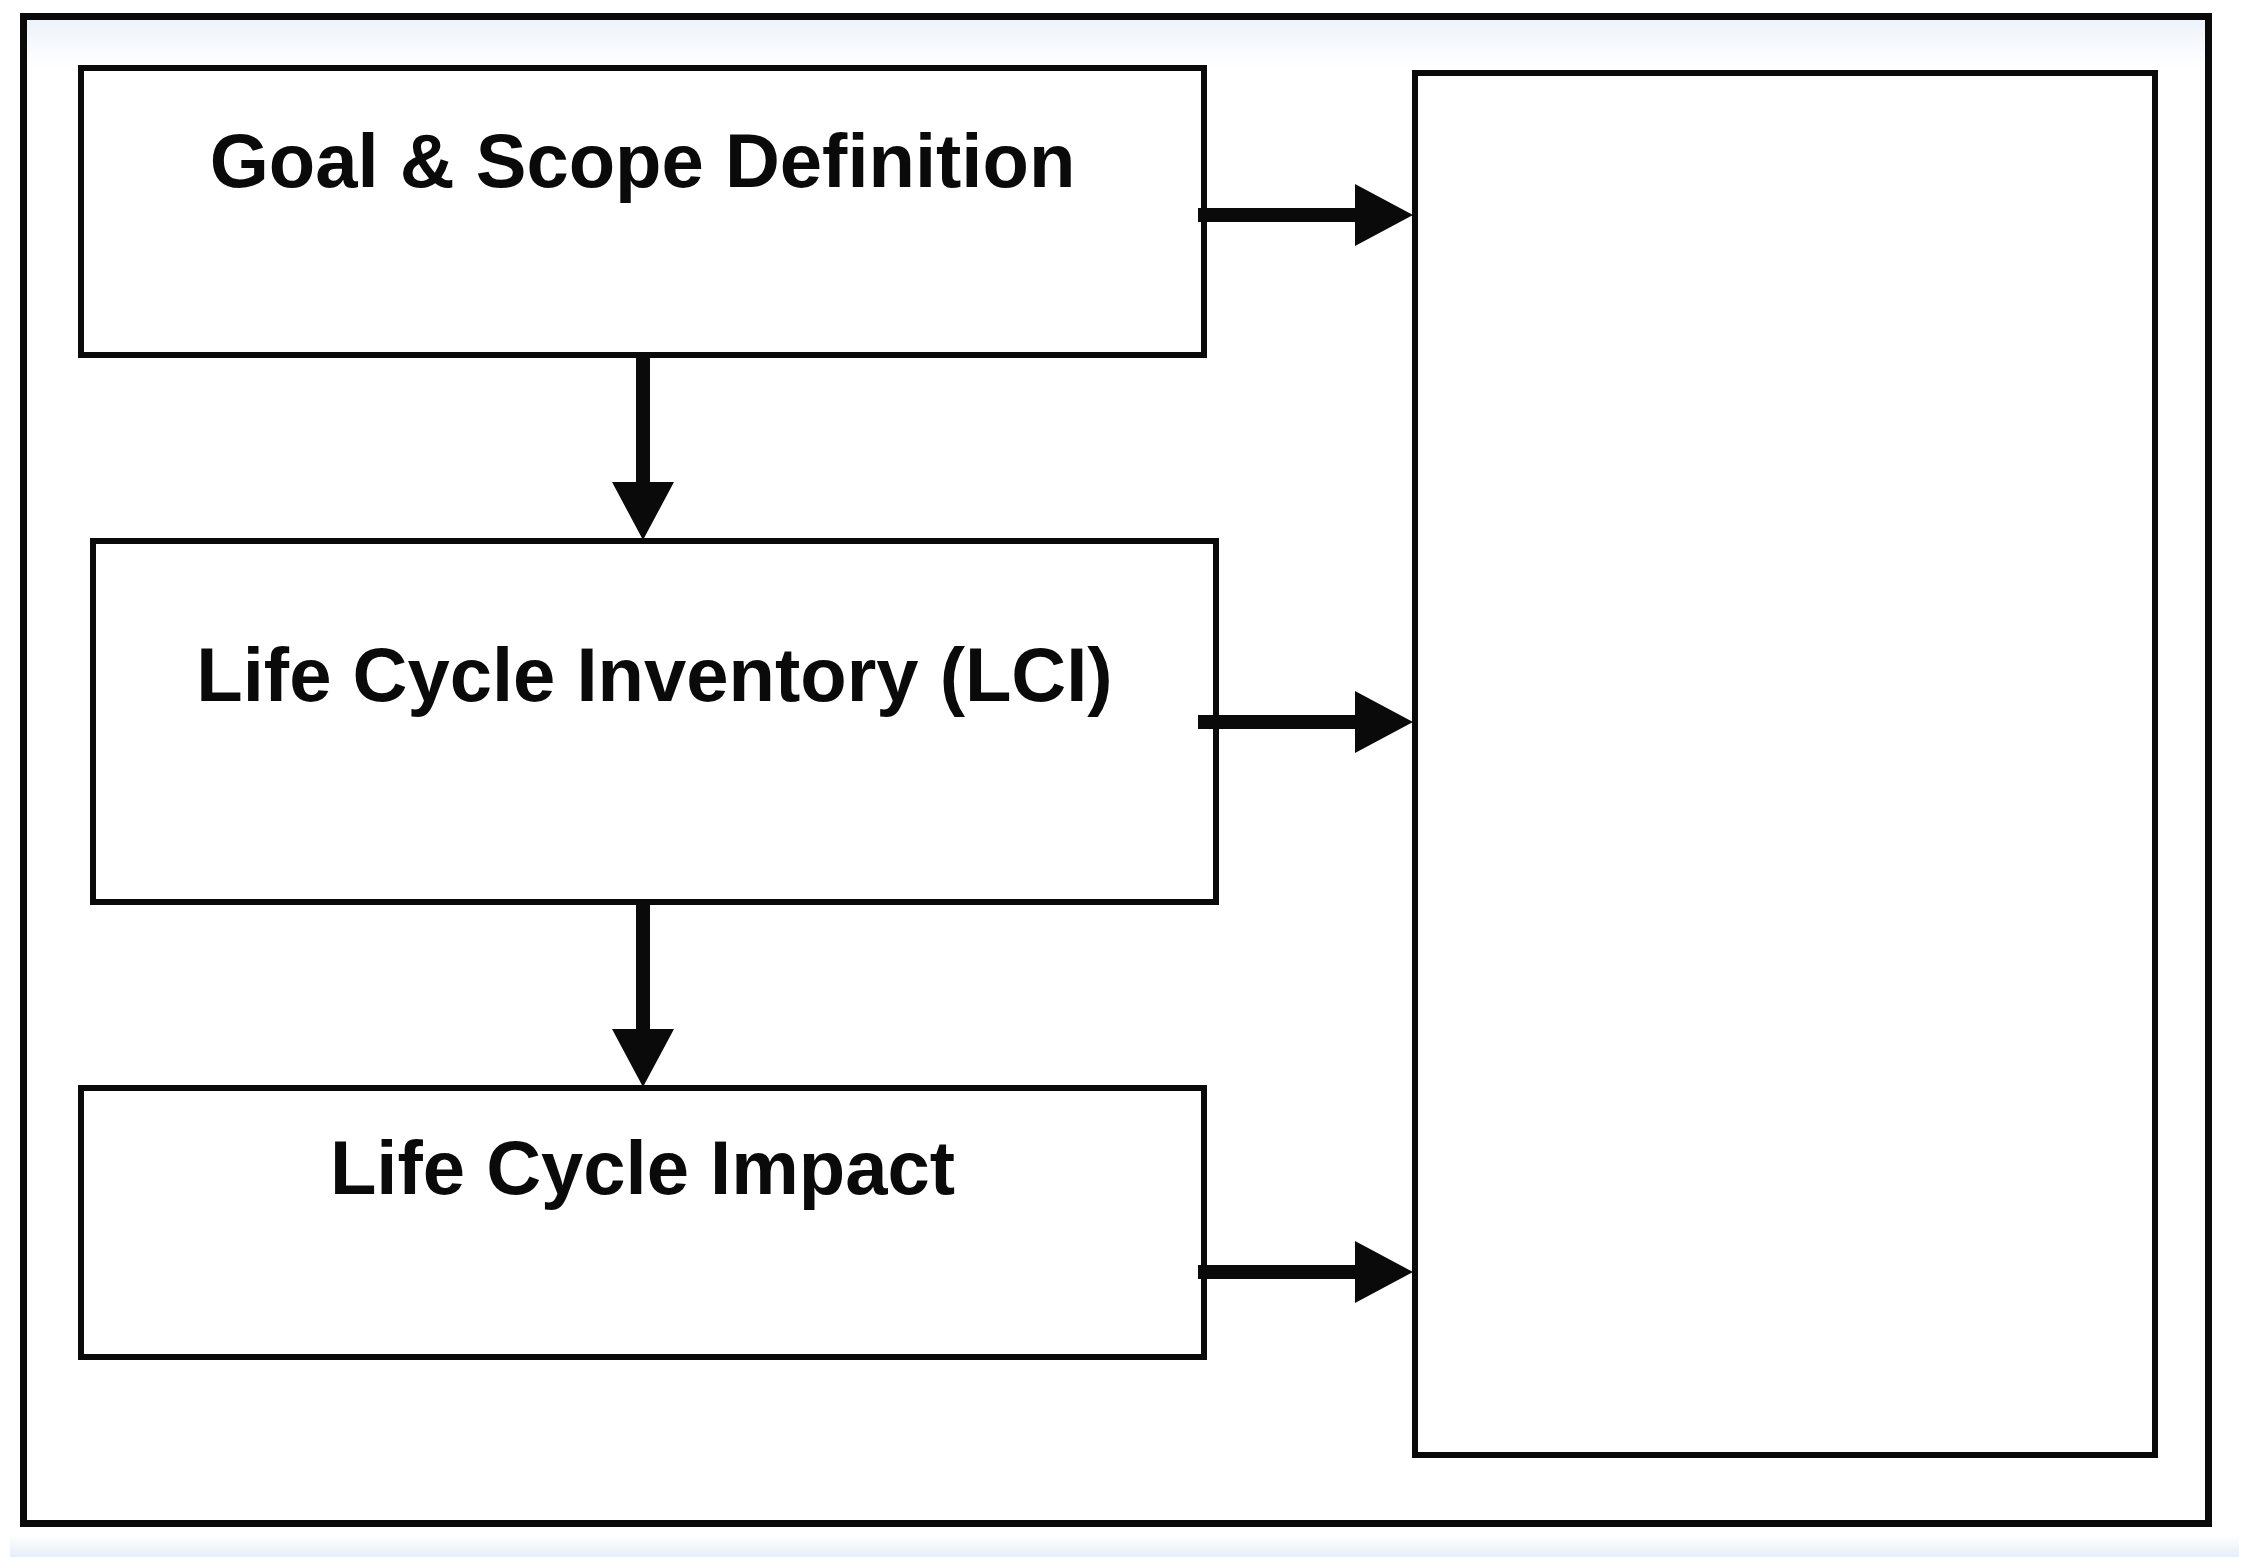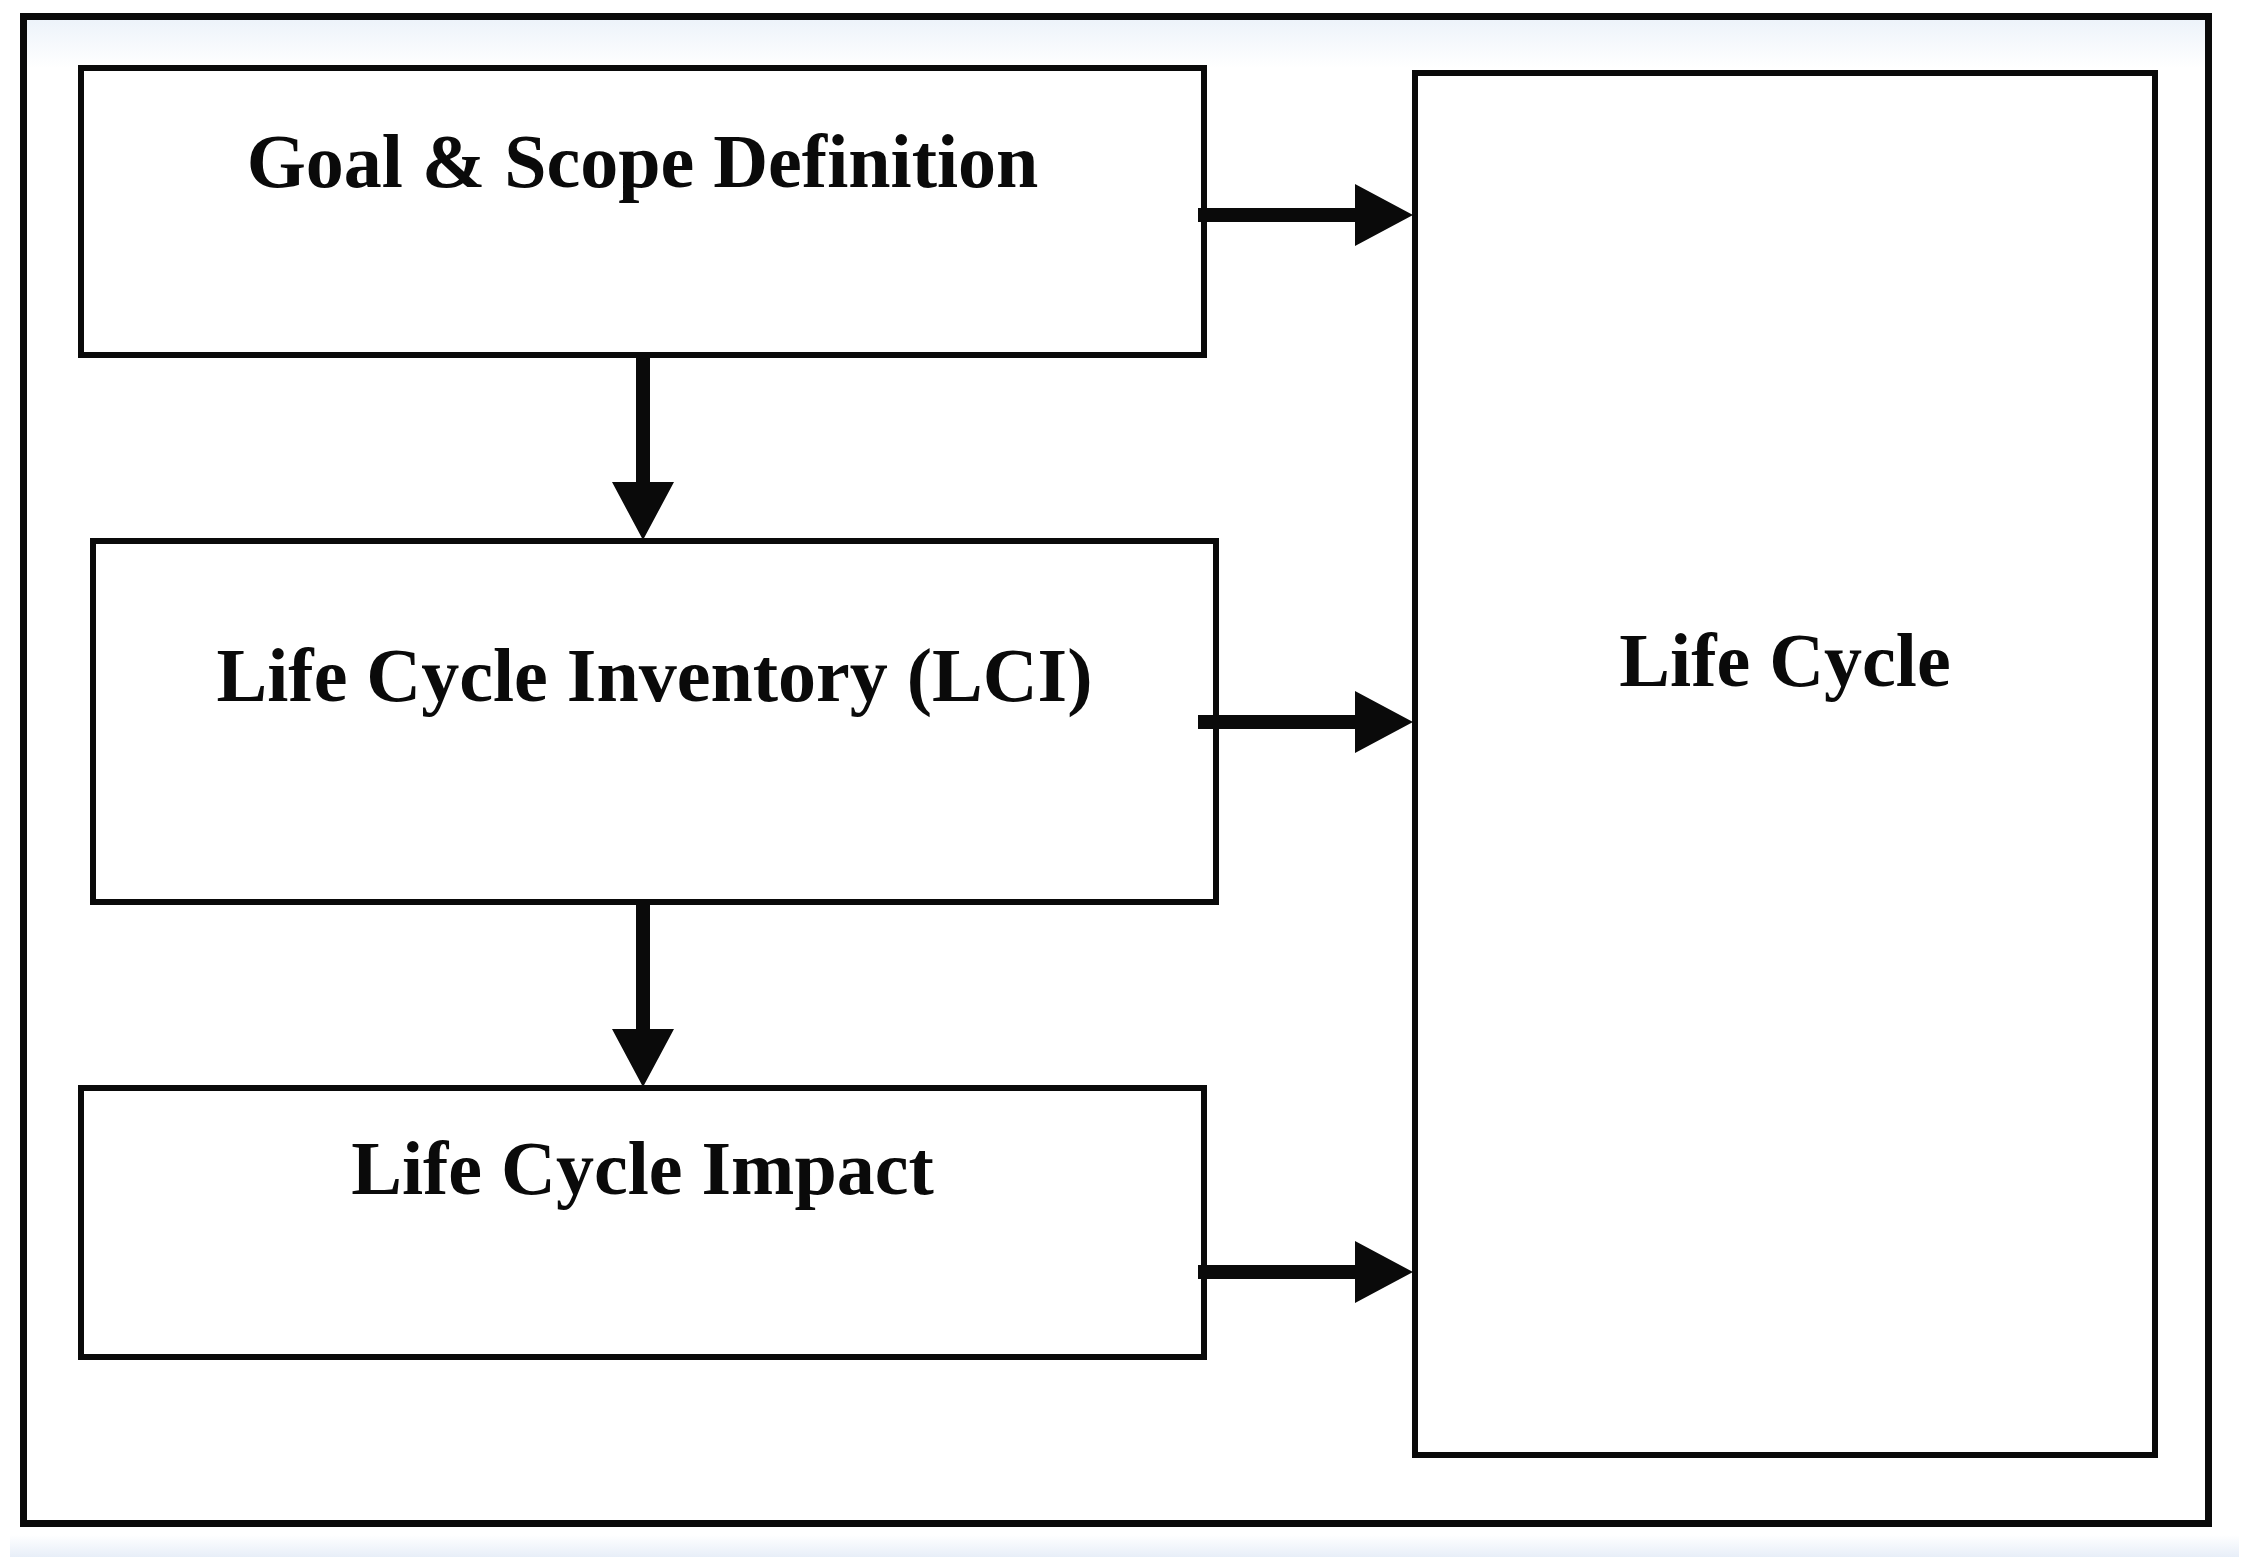--- a/index.html
+++ b/index.html
@@ -5,21 +5,21 @@
   html, body {
     margin: 0;
     padding: 0;
     background: #ffffff;
   }
   .canvas {
     position: relative;
     width: 2249px;
     height: 1557px;
     background: #ffffff;
-    font-family: Liberation Serif, serif;
+    font-family: Liberation Sans, sans-serif;
     overflow: hidden;
   }
   
   .canvas::after {
     content: '';
     position: absolute;
     left: 10px;
     right: 10px;
     bottom: 0;
     height: 22px;
@@ -88,21 +88,20 @@
   </div>
 
   <div class="box" id="box-lcia">
     <div class="box-label">
       <span class="line">Life Cycle Impact</span>
     </div>
   </div>
 
   <div class="box" id="box-interp">
     <div class="box-label">
-      <span class="line">Life Cycle</span>
     </div>
   </div>
 
   <svg class="arrows" viewBox="0 0 2249 1557" xmlns="http://www.w3.org/2000/svg">
     <path d="M636,356 L636,482 L612,482 L643,540 L674,482 L650,482 L650,356 Z"></path>
     <path d="M636,903 L636,1029 L612,1029 L643,1087 L674,1029 L650,1029 L650,903 Z"></path>
     <path d="M1198,208 L1355,208 L1355,184 L1413,215 L1355,246 L1355,222 L1198,222 Z"></path>
     <path d="M1198,715 L1355,715 L1355,691 L1413,722 L1355,753 L1355,729 L1198,729 Z"></path>
     <path d="M1198,1265 L1355,1265 L1355,1241 L1413,1272 L1355,1303 L1355,1279 L1198,1279 Z"></path>
   </svg>

